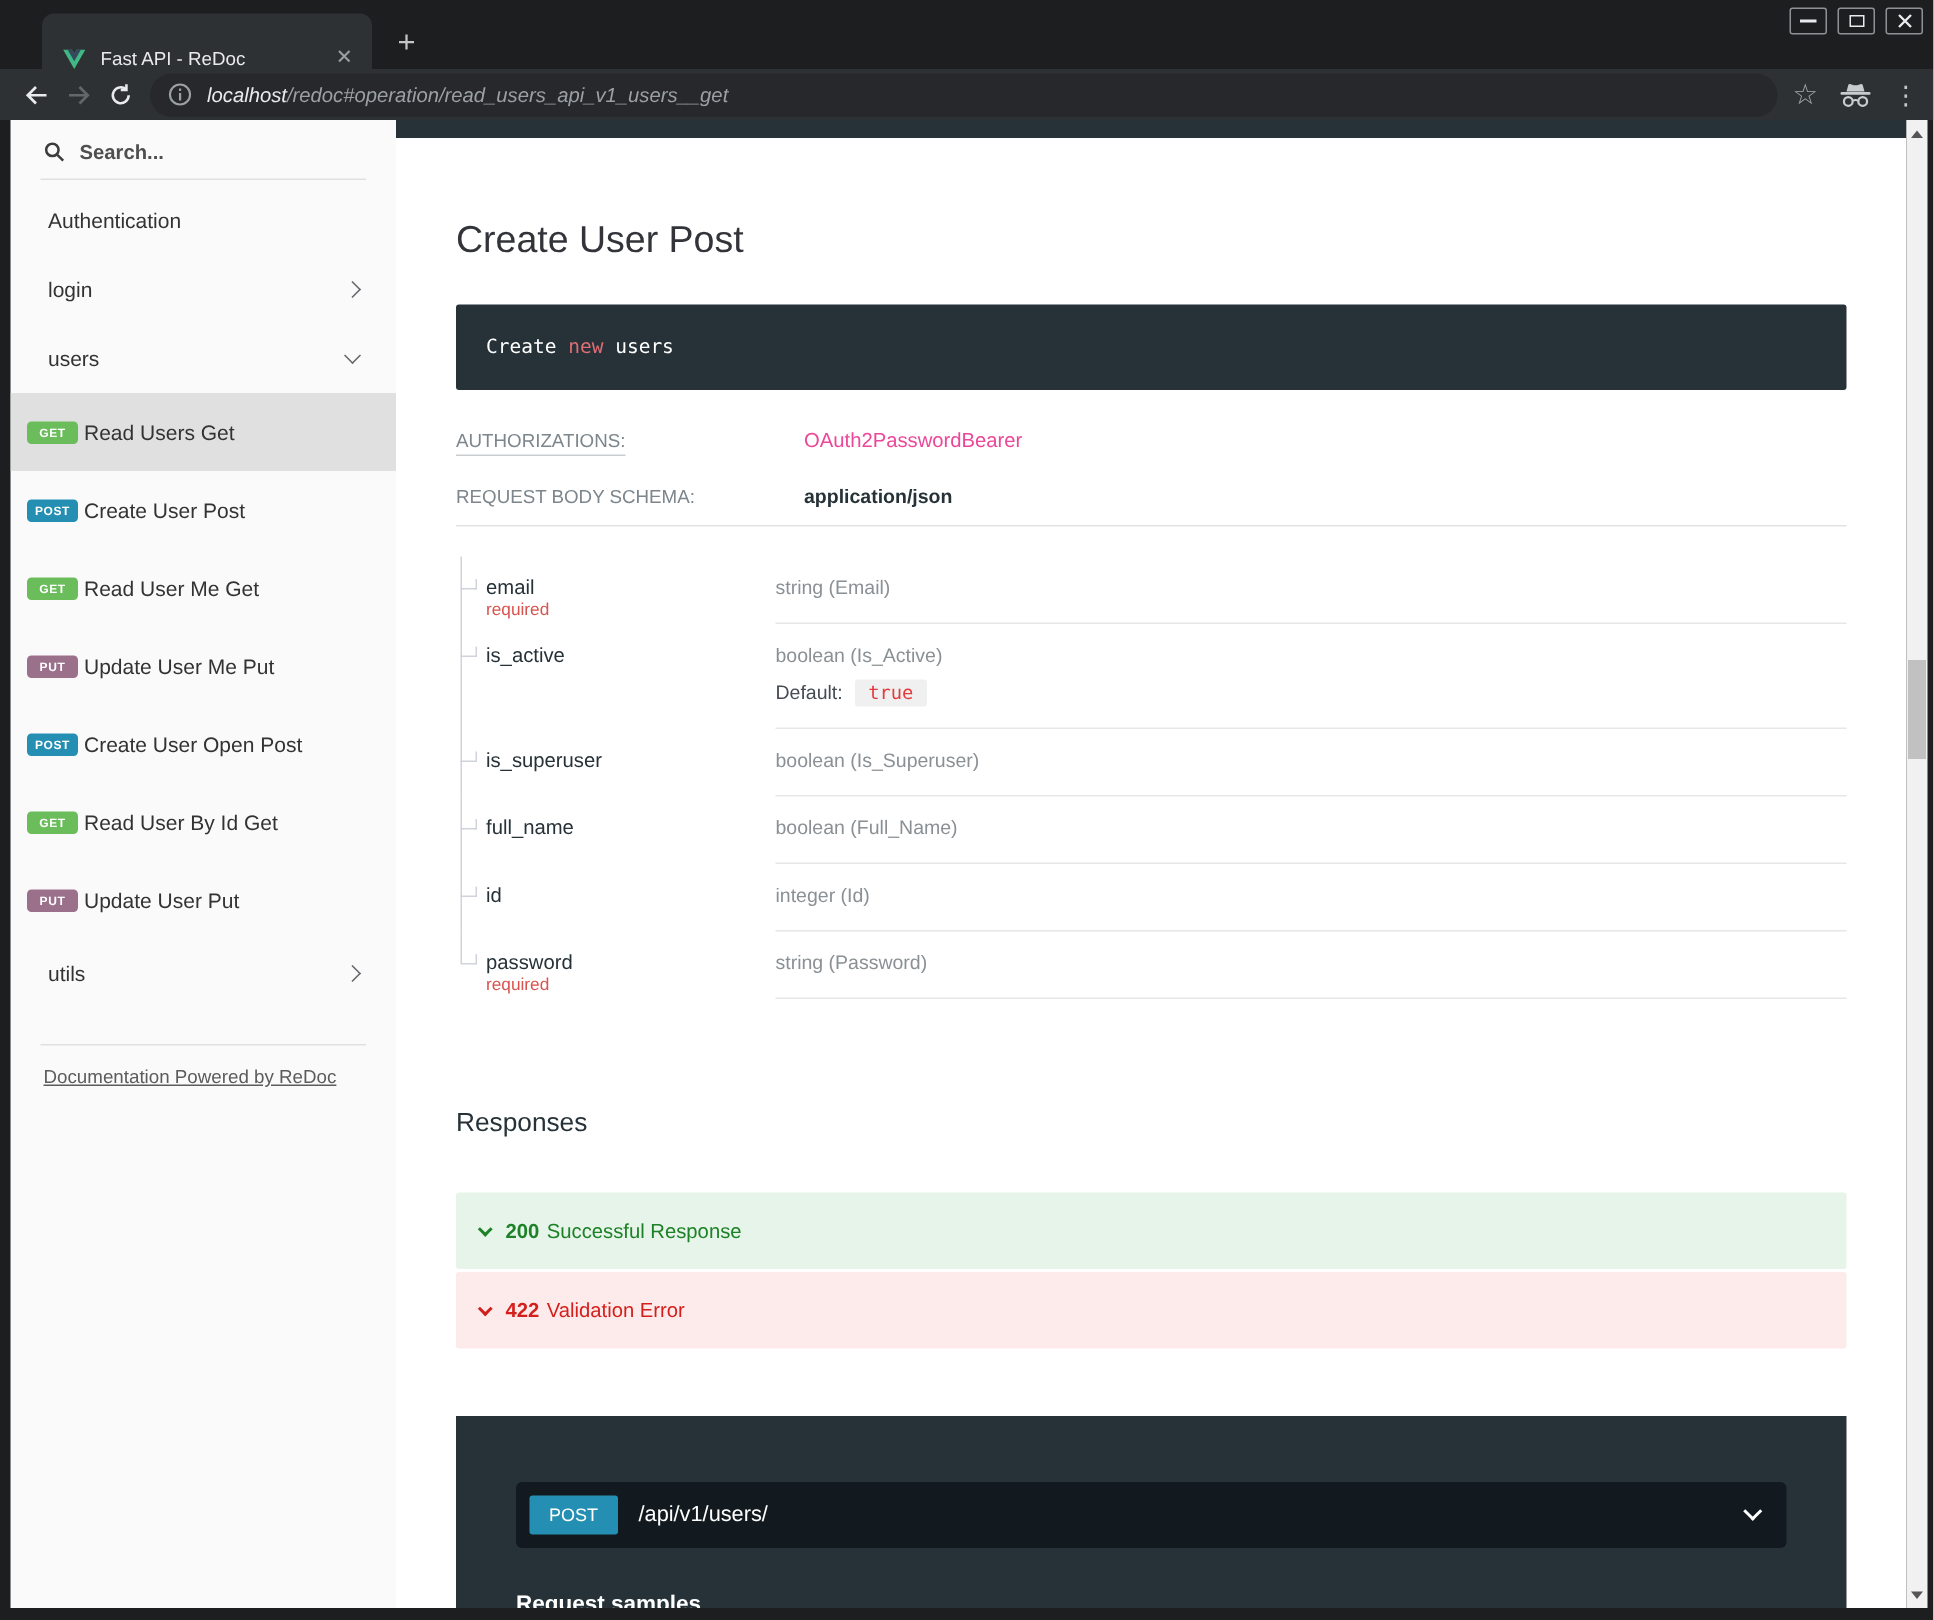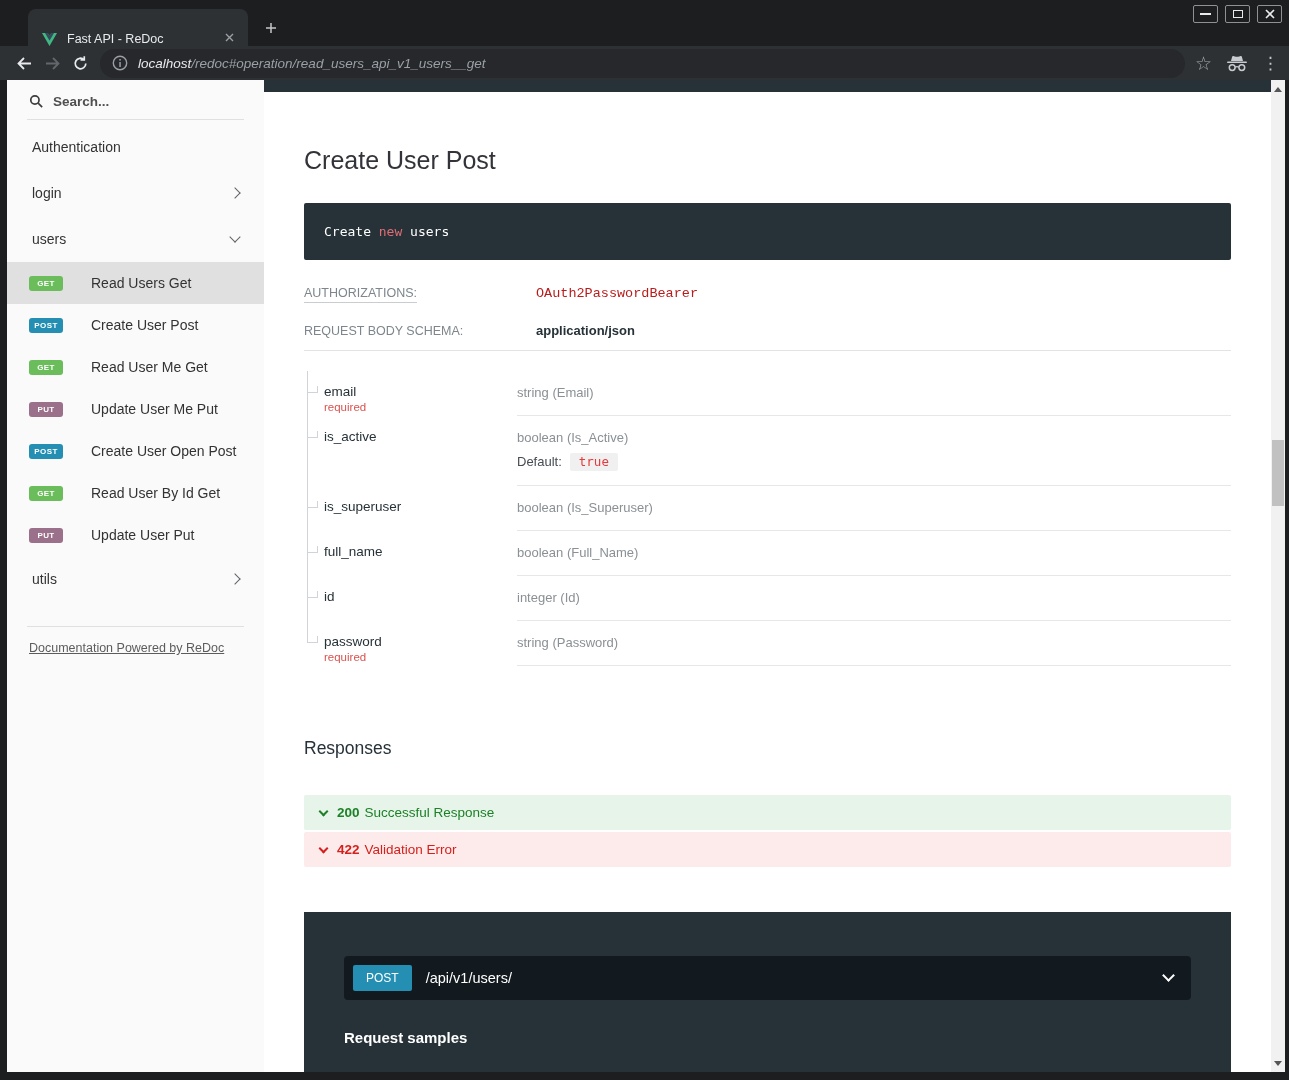--- a/index.html
+++ b/index.html
@@ -45,60 +45,60 @@
   .search-input { border:none; outline:none; background:transparent; font-family:"Liberation Sans",sans-serif;
                   font-size:13.5px; font-weight:700; color:#4f4f4f; width:170px; }
   .search-input::placeholder { color:#4f4f4f; opacity:1; }
   .side-div { height:1px; background:#e0e0e0; margin:0 20px; }
   .menu { padding-top:4px; }
   .m-item { height:46px; display:flex; align-items:center; padding:0 25px; color:#333333; font-size:14px; cursor:default; }
   .m-item .lbl { flex:1; }
   .chev { width:8px; height:8px; border-right:1.5px solid #5f6368; border-bottom:1.5px solid #5f6368; flex:none; }
   .chev.right { transform:rotate(-45deg); }
   .chev.down { transform:rotate(45deg); margin-top:-4px; }
-  .m-sub { height:42px; display:flex; align-items:center; gap:28px; padding:0 22px; color:#333333; font-size:14px; }
+  .m-sub { height:52px; display:flex; align-items:center; gap:4px; padding:0 11px; color:#333333; font-size:14px; }
   .m-sub.active { background:#e0e0e0; }
   .badge { font-size:8px; font-weight:700; color:#ffffff; letter-spacing:.4px; border-radius:3px;
            padding:3px 0; width:34px; text-align:center; flex:none; }
   .badge.get { background:#6bbd5b; } .badge.post { background:#248fb2; } .badge.put { background:#9b708b; }
   .side-foot { margin:24px 20px 0; padding-top:0; }
   .foot-link { display:inline-block; margin:14px 2px 0; font-size:12.5px; color:#5c5c5c; text-decoration:underline; }
 
   
   .prev-strip { height:12px; background:#263238; }
   .inner { padding:0 40px; }
   h1.op-title { margin-top:54px; font-size:25px; font-weight:400; color:#32343a; }
   .desc-code { margin-top:28px; background:#263238; border-radius:2px; height:57px; display:flex; align-items:center; padding:0 20px; }
   .desc-code code { font-family:"DejaVu Sans Mono", monospace; font-size:13px; color:#ffffff; }
   .desc-code .kw { color:#e06c75; }
 
   .kv-row { display:flex; align-items:baseline; margin-top:26px; }
   .kv-label { width:232px; font-size:12.5px; color:#7d868c; flex:none; }
   .kv-label .u { border-bottom:1px solid #c9cdd0; padding-bottom:2px; }
-  .kv-link { font-size:13.5px; color:#b91c1c;font-family:Liberation Mono, monospace; }
+  .kv-link { font-size:13.5px; color:#ec4899; }
   .kv-strong { font-size:13px; font-weight:700; color:#263238; }
   .hr { height:1px; background:#e3e3e3; margin-top:12px; }
 
   .schema { margin-top:20px; }
   .f-row { display:grid; grid-template-columns:20px 193px 1fr; }
   .f-conn { position:relative; }
   .f-conn::before { content:""; position:absolute; left:3px; top:0; bottom:0; width:0; border-left:1px solid #d0d3da; }
   .f-row.last .f-conn::before { bottom:auto; height:21px; }
   .f-conn::after { content:""; position:absolute; left:3px; top:15px; width:10px; height:6px;
                    border-bottom:1px solid #d0d3da; border-right:1px solid #d0d3da; }
   .f-name { padding:13px 10px 0 0; font-size:13.5px; color:#263238; }
   .f-req { margin-top:2px; font-size:11.5px; color:#d9534f; }
   .f-val { padding:12px 0 14px; border-bottom:1px solid #e7e7e7; }
   .f-type { font-size:13px; color:#8a9094; }
   .f-default { margin-top:7px; font-size:13px; color:#454c52; }
   .chip { display:inline-block; margin-left:8px; padding:1px 9px 2px; background:#f0f0f0; border-radius:2px;
           font-family:"DejaVu Sans Mono", monospace; font-size:12.5px; color:#e5393c; }
 
   .resp-head { margin-top:72px; font-size:17.5px; font-weight:400; color:#263238; }
-  .banner { margin-top:0; height:35px; border-radius:2px; display:flex; align-items:center; padding:0 16px; font-size:13.5px; }
+  .banner { margin-top:0; height:51px; border-radius:2px; display:flex; align-items:center; padding:0 16px; font-size:13.5px; }
   .banner.first { margin-top:36px; }
   .banner + .banner { margin-top:2px; }
   .banner.success { background:#e6f4e9; color:#1d8127; }
   .banner.error { background:#fcebea; color:#d41f1c; }
   .b-chev { width:7px; height:7px; border-left:2px solid currentColor; border-bottom:2px solid currentColor;
             transform:rotate(-45deg); margin:-3px 10px 0 0; flex:none; }
   .banner b { margin-right:5px; }
 
   
   .dark-section { margin-top:45px; background:#263238; padding:44px 40px 60px; min-height:260px; }

